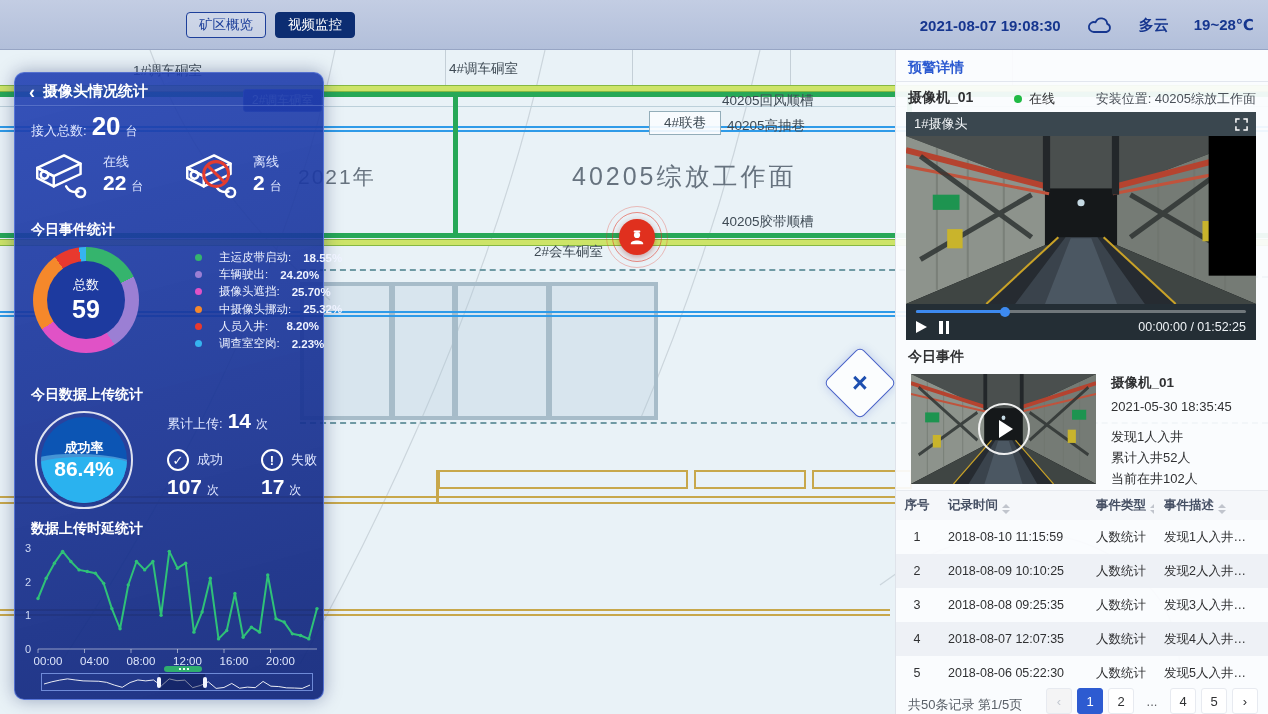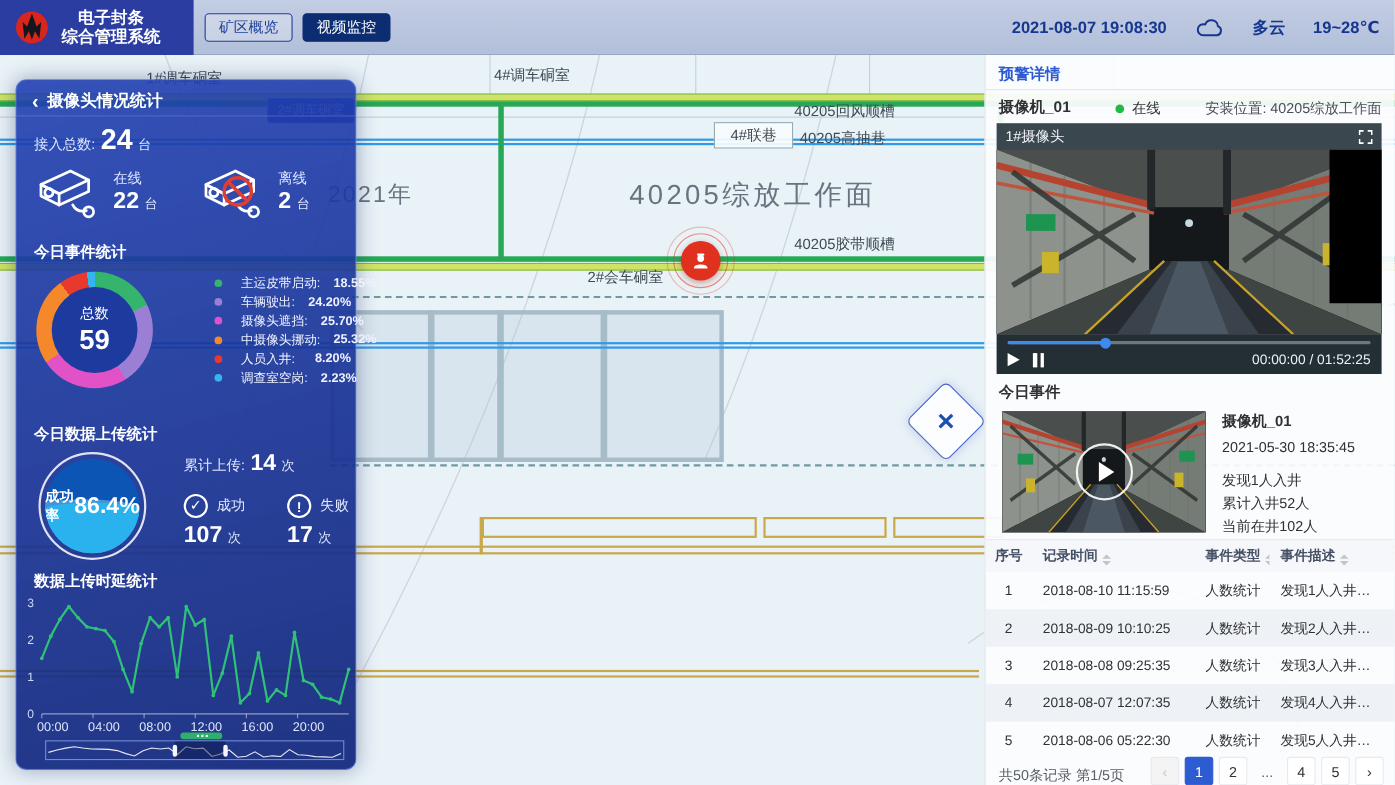--- a/index.html
+++ b/index.html
@@ -60,21 +60,21 @@
   .donut .hole .t1 { font-size:13px; } .donut .hole .t2 { font-size:25px; font-weight:bold; }
   #legend { left:180px; top:176px; width:124px; }
   .leg-row { display:flex; align-items:center; height:17.2px; font-size:11.5px; color:#eef2ff;gap:12px; }
   .leg-dot { width:7px; height:7px; border-radius:50%; margin-right:5px; flex:none; }
   .leg-name { flex:1; white-space:nowrap; }
   .leg-val { font-weight:bold; }
   .gauge { width:98px; height:98px; border-radius:50%; border:2px solid rgba(255,255,255,.85); padding:4px; }
   .gauge .inner { position:relative; width:100%; height:100%; border-radius:50%; background:#0c55b4; overflow:hidden; }
   .gauge .wave { position:absolute; left:-25%; right:-25%; top:47%; height:130%; background:#2ab2ef; border-radius:45% 42% 0 0 / 20px 24px 0 0; }
   .gauge .wave2 { position:absolute; left:-30%; right:-18%; top:43%; height:130%; background:rgba(125,212,246,.5); border-radius:40% 50% 0 0 / 22px 16px 0 0; }
-  .gauge .gtxt { position:absolute; inset:0; display:flex; flex-direction:row; align-items:center; justify-content:center; z-index:2; }
+  .gauge .gtxt { position:absolute; inset:0; display:flex; flex-direction:column; align-items:center; justify-content:center; z-index:2; }
   .gauge .gl { font-size:13px; font-weight:bold; } .gauge .gv { font-size:21px; font-weight:bold; }
   .cicn { width:22px; height:22px; border:2px solid #fff; border-radius:50%; display:inline-flex; align-items:center; justify-content:center; font-size:13px; font-weight:bold; color:#fff; }
   #dz { left:26px; top:600px; width:272px; height:18px; border:1px solid rgba(130,160,235,.8); }
   #dz .sel { position:absolute; left:117px; top:0; width:46px; height:100%; background:rgba(8,20,70,.45); }
   #dz .hdl { position:absolute; top:3px; width:4px; height:11px; background:#f4f6ff; border-radius:2px; }
   #dz .gbar { position:absolute; left:122px; top:-8px; width:38px; height:6px; background:#2fae6e; border-radius:3px; }
   #dz .gbar i { position:absolute; left:50%; top:2px; width:2px; height:2px; background:#e8fff2; box-shadow:-4px 0 #e8fff2,4px 0 #e8fff2; }
 
   
   #rpanel { position:absolute; left:895px; top:50px; width:373px; height:664px; background:rgba(251,252,254,.94); border-left:1px solid #dfe3ea; z-index:20; }
@@ -190,32 +190,20 @@
       </svg>
     </span>
   </div>
 </div>
 
 <div class="diamond">
   <span class="dx">×</span>
 </div>
 
 <header>
-  <div class="logo-block">
-    <svg width="34" height="34" viewBox="0 0 40 40">
-      <circle cx="20" cy="20" r="17" fill="#d8261c"></circle>
-      <path d="M20 5 L25 19 L20 33 L15 19 Z" fill="#15151e"></path>
-      <path d="M10 14 L18 22 L12 32 Z" fill="#15151e"></path>
-      <path d="M30 14 L22 22 L28 32 Z" fill="#15151e"></path>
-    </svg>
-    <span class="logo-text">
-      <span>电子封条</span><br>
-      <span>综合管理系统</span>
-    </span>
-  </div>
   <nav id="tabs">
       <button class="tab">矿区概览</button>
       <button class="tab active">视频监控</button>
     </nav>
   <div class="right-info">
     <span>2021-08-07  19:08:30</span>
     <svg width="28" height="18" viewBox="0 0 28 18">
       <path d="M8 16 a5 5 0 1 1 1.6-9.7 a6 6 0 0 1 11.6 1.6 a4.2 4.2 0 0 1-0.8 8.1 z" fill="none" stroke="#16368f" stroke-width="1.8" stroke-linejoin="round"></path>
     </svg>
     <span>多云</span>
@@ -225,21 +213,21 @@
 
 <aside id="lpanel">
   <div class="lp-title">
     <span class="bk">‹</span>
     <span>摄像头情况统计</span>
   </div>
   <div class="lp-div"></div>
 
   <div class="num-row" style="left:16px;top:38px">
     <span class="lbl">接入总数:</span>
-    <span class="n26">24</span>
+    <span class="n26">20</span>
     <span class="unit">台</span>
   </div>
 
   <div class="cam-group" style="left:14px;top:72px">
     <svg width="66" height="58" viewBox="0 0 64 56">
       <g fill="none" stroke="#fff" stroke-width="2.4" stroke-linejoin="round" stroke-linecap="round">
         <path d="M8 22 L34 10 L50 18 L24 30 Z"></path>
         <path d="M8 22 L8 32 L24 40 L24 30 Z"></path>
         <path d="M24 40 L50 28 L50 18"></path>
         <circle cx="15" cy="29" r="3.6"></circle>

